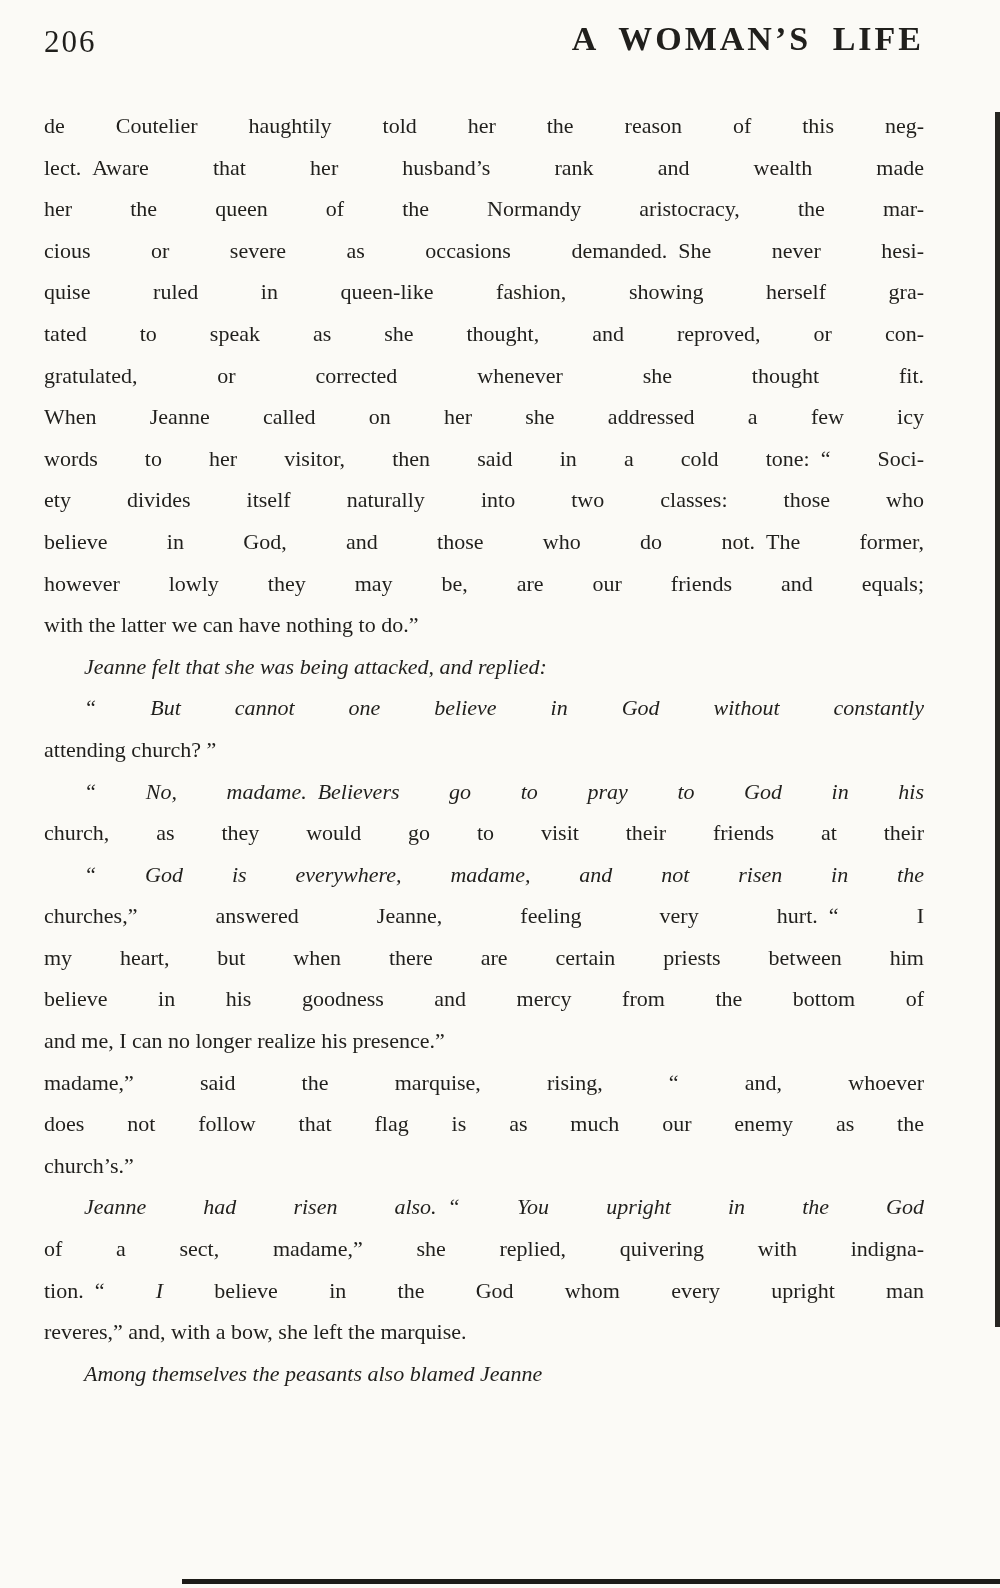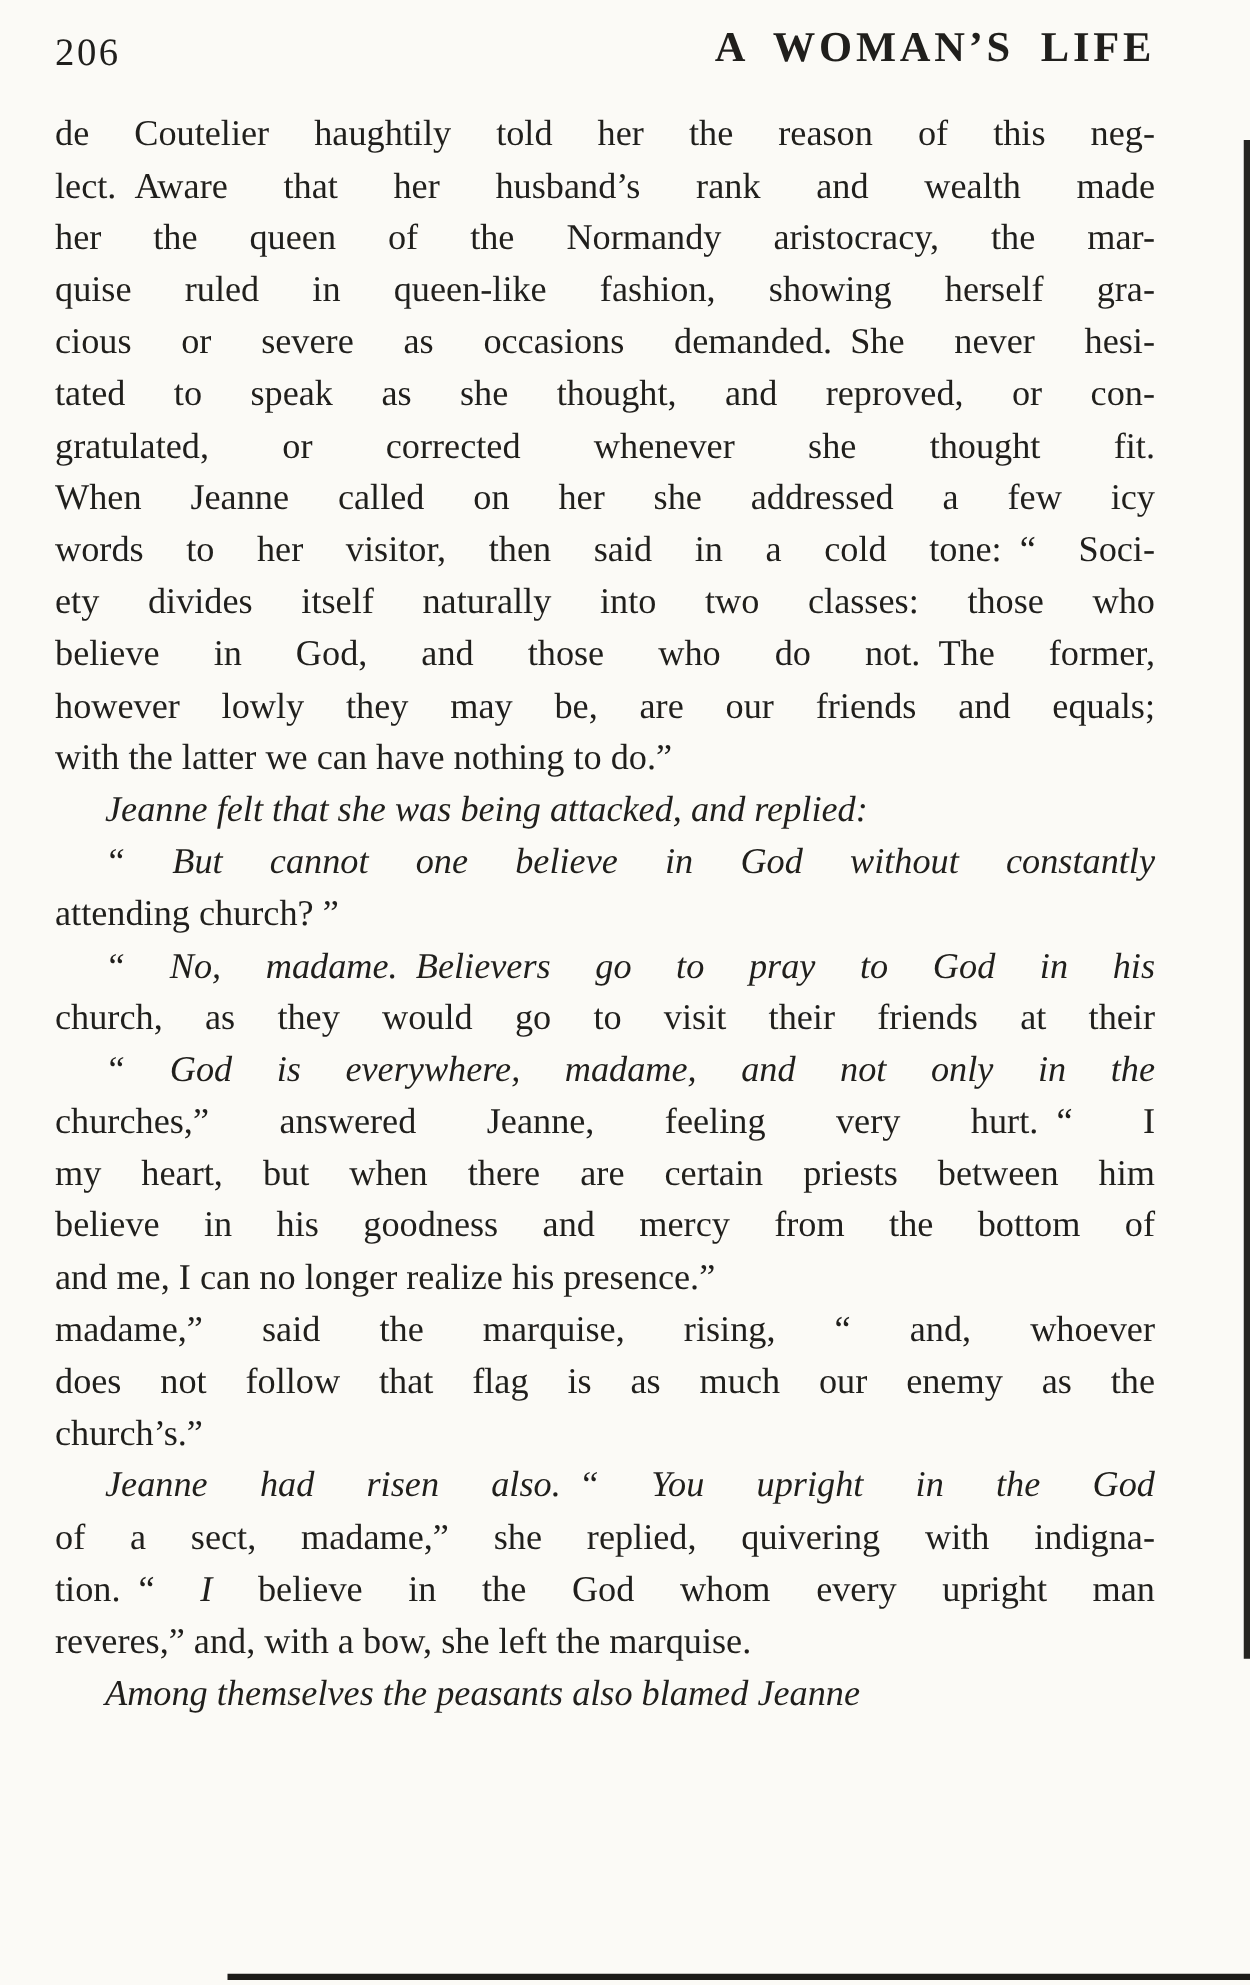--- a/index.html
+++ b/index.html
@@ -38,22 +38,22 @@
   }
   .running-title{
     text-align:right;
     font-size:34px;
     font-weight:bold;
     letter-spacing:3px;
     word-spacing:10px;
     padding-top:2px;
   }
   .page-body{
-    margin-top:17px;
-    font-size:29px;
+    margin-top:35px;
+    font-size:22px;
     line-height:41.6px;
   }
   .para{
     margin:0;
   }
   .line{
     text-align:justify;
     text-align-last:justify;
   }
   .line.last{
@@ -92,22 +92,22 @@
     <span class="page-number">206</span>
     <div class="running-title">A WOMAN’S LIFE</div>
   </div>
 
   <div class="page-body">
 
   <div class="para">
         <div class="line first">de Coutelier haughtily told her the reason of this neg-</div>
         <div class="line">lect. Aware that her husband’s rank and wealth made</div>
         <div class="line">her the queen of the Normandy aristocracy, the mar-</div>
+        <div class="line">cious or severe as occasions demanded. She never hesi-</div>
         <div class="line">quise ruled in queen-like fashion, showing herself gra-</div>
-        <div class="line">cious or severe as occasions demanded. She never hesi-</div>
         <div class="line">tated to speak as she thought, and reproved, or con-</div>
         <div class="line">gratulated, or corrected whenever she thought fit.</div>
         <div class="line">When Jeanne called on her she addressed a few icy</div>
         <div class="line">words to her visitor, then said in a cold tone: “ Soci-</div>
         <div class="line">ety divides itself naturally into two classes: those who</div>
         <div class="line">believe in God, and those who do not. The former,</div>
         <div class="line">however lowly they may be, are our friends and equals;</div>
         <div class="line last">with the latter we can have nothing to do.”</div>
       </div>
       <div class="para indent">
@@ -115,21 +115,21 @@
       </div>
       <div class="para indent">
         <div class="line first">“ But cannot one believe in God without constantly</div>
         <div class="line last">attending church? ”</div>
       </div>
       <div class="para indent">
         <div class="line first">“ No, madame. Believers go to pray to God in his</div>
         <div class="line">church, as they would go to visit their friends at their</div>
       </div>
       <div class="para indent">
-        <div class="line first">“ God is everywhere, madame, and not only in the</div>
+        <div class="line first">“ God is everywhere, madame, and not risen in the</div>
         <div class="line">churches,” answered Jeanne, feeling very hurt. “ I</div>
         <div class="line">my heart, but when there are certain priests between him</div>
         <div class="line">believe in his goodness and mercy from the bottom of</div>
         <div class="line last">and me, I can no longer realize his presence.”</div>
       </div>
       <div class="para indent">
         <div class="line">madame,” said the marquise, rising, “ and, whoever</div>
         <div class="line">does not follow that flag is as much our enemy as the</div>
         <div class="line last">church’s.”</div>
       </div>

